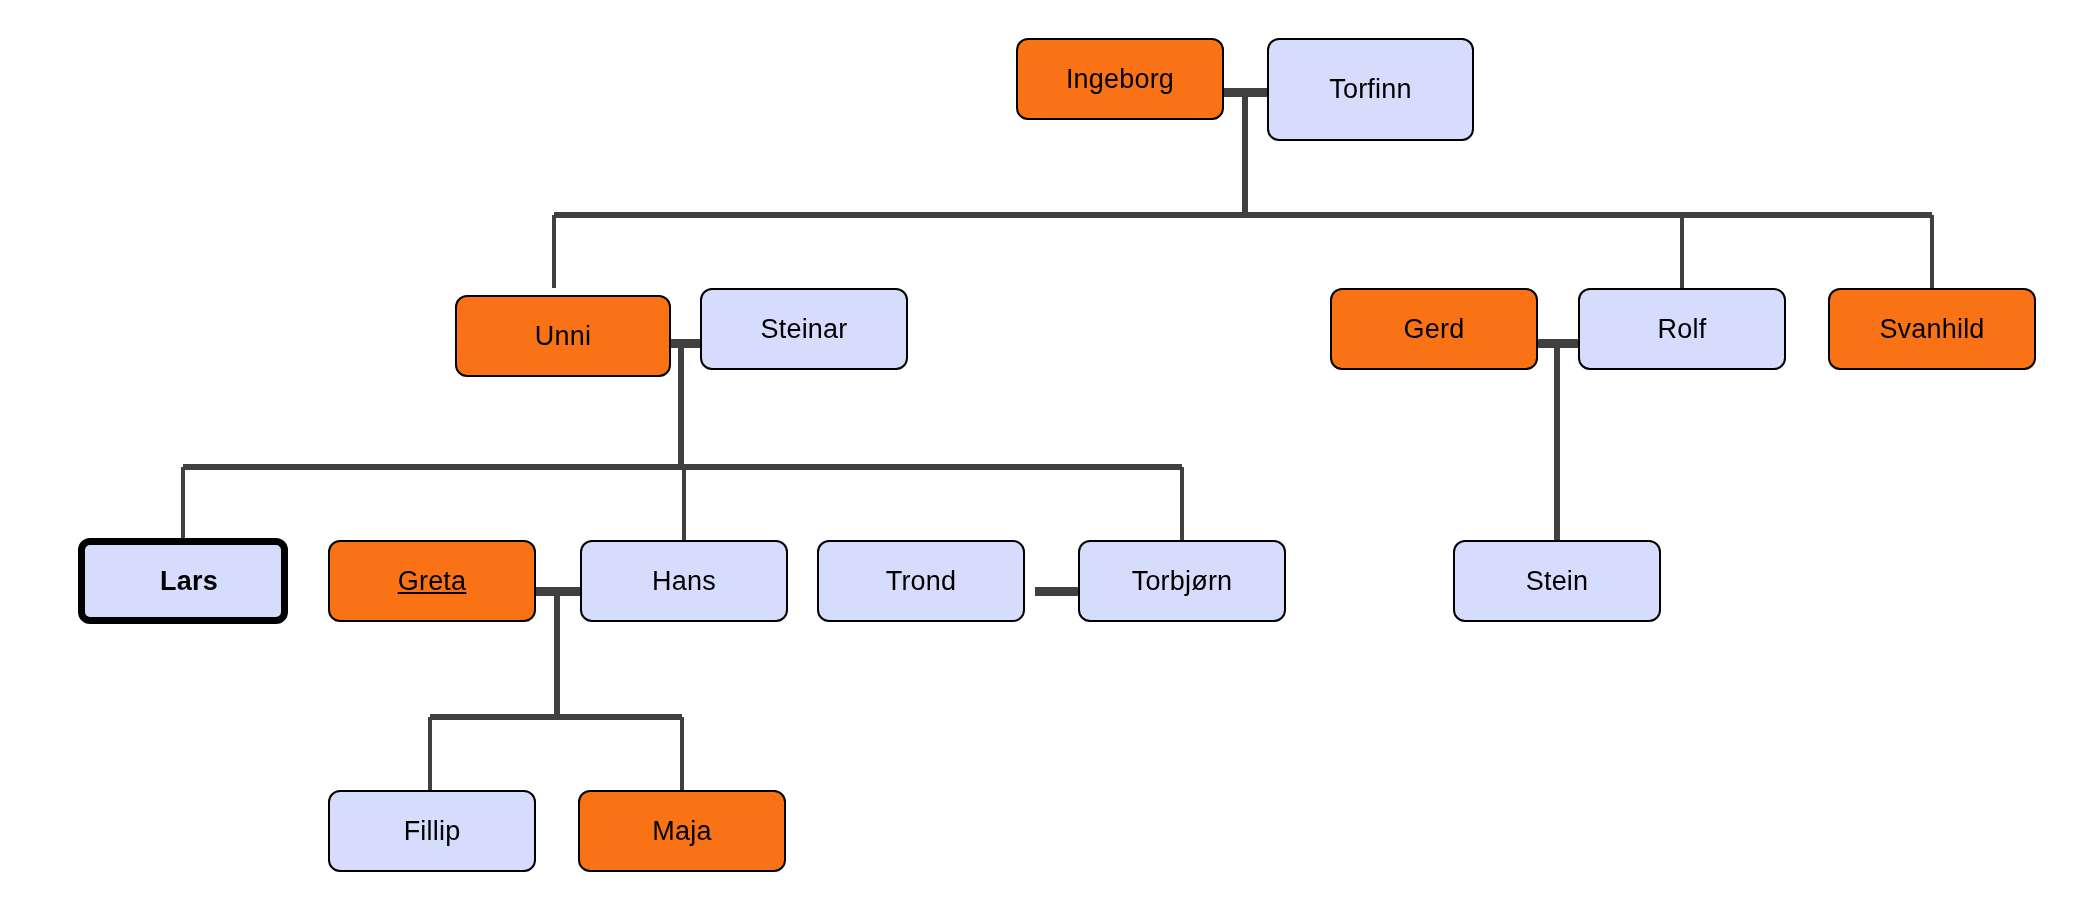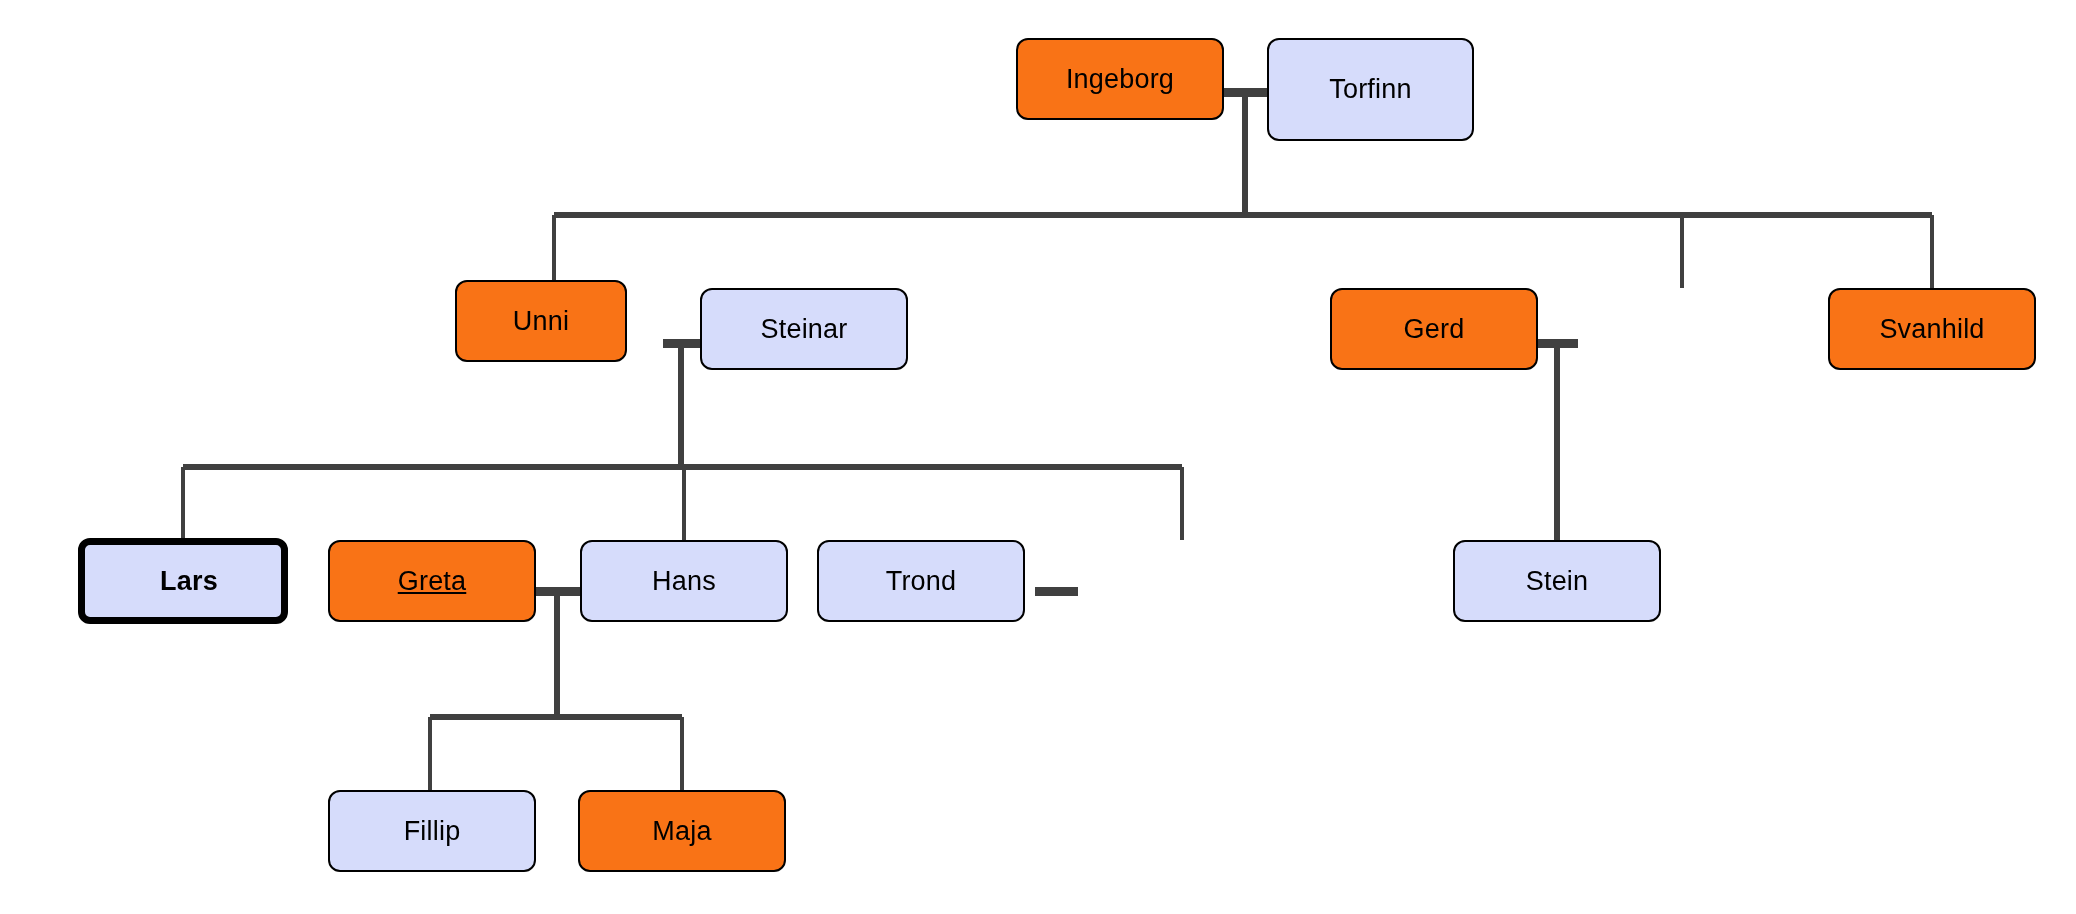--- a/index.html
+++ b/index.html
@@ -79,44 +79,50 @@
       <line x1="1182" y1="467" x2="1182" y2="540" stroke="#404040" stroke-width="4" shape-rendering="crispEdges"></line>
       <line x1="430" y1="717" x2="430" y2="790" stroke="#404040" stroke-width="4" shape-rendering="crispEdges"></line>
       <line x1="682" y1="717" x2="682" y2="790" stroke="#404040" stroke-width="4" shape-rendering="crispEdges"></line>
     </svg>
 <div class="person-node female" style="left: 1016px; top: 38px; width: 208px; height: 82px;">
       <span class="node-label">Ingeborg</span>
     </div>
     <div class="person-node male" style="left: 1267px; top: 38px; width: 207px; height: 103px;">
       <span class="node-label">Torfinn</span>
     </div>
-    <div class="person-node female" style="left: 455px; top: 280px; width: 172px; height: 82px;">
+    <div class="person-node female" style="left: 455px; top: 295px; width: 216px; height: 82px;">
       <span class="node-label">Unni</span>
     </div>
     <div class="person-node male" style="left: 700px; top: 288px; width: 208px; height: 82px;">
       <span class="node-label">Steinar</span>
     </div>
     <div class="person-node female" style="left: 1330px; top: 288px; width: 208px; height: 82px;">
       <span class="node-label">Gerd</span>
+    </div>
+    <div class="person-node male" style="left: 1578px; top: 288px; width: 208px; height: 82px;">
+      <span class="node-label">Rolf</span>
     </div>
     <div class="person-node female" style="left: 1828px; top: 288px; width: 208px; height: 82px;">
       <span class="node-label">Svanhild</span>
     </div>
     <div class="person-node male focused" style="left: 78px; top: 538px; width: 210px; height: 86px;">
       <span class="node-label">Lars</span>
     </div>
     <div class="person-node female" style="left: 328px; top: 540px; width: 208px; height: 82px; text-decoration: underline;">
       <span class="node-label">Greta</span>
     </div>
     <div class="person-node male" style="left: 580px; top: 540px; width: 208px; height: 82px;">
       <span class="node-label">Hans</span>
     </div>
     <div class="person-node male" style="left: 817px; top: 540px; width: 208px; height: 82px;">
       <span class="node-label">Trond</span>
     </div>
+    <div class="person-node male" style="left: 1078px; top: 540px; width: 208px; height: 82px;">
+      <span class="node-label">Torbjørn</span>
+    </div>
     <div class="person-node male" style="left: 1453px; top: 540px; width: 208px; height: 82px;">
       <span class="node-label">Stein</span>
     </div>
     <div class="person-node male" style="left: 328px; top: 790px; width: 208px; height: 82px;">
       <span class="node-label">Fillip</span>
     </div>
     <div class="person-node female" style="left: 578px; top: 790px; width: 208px; height: 82px;">
       <span class="node-label">Maja</span>
     </div>
   </div>

